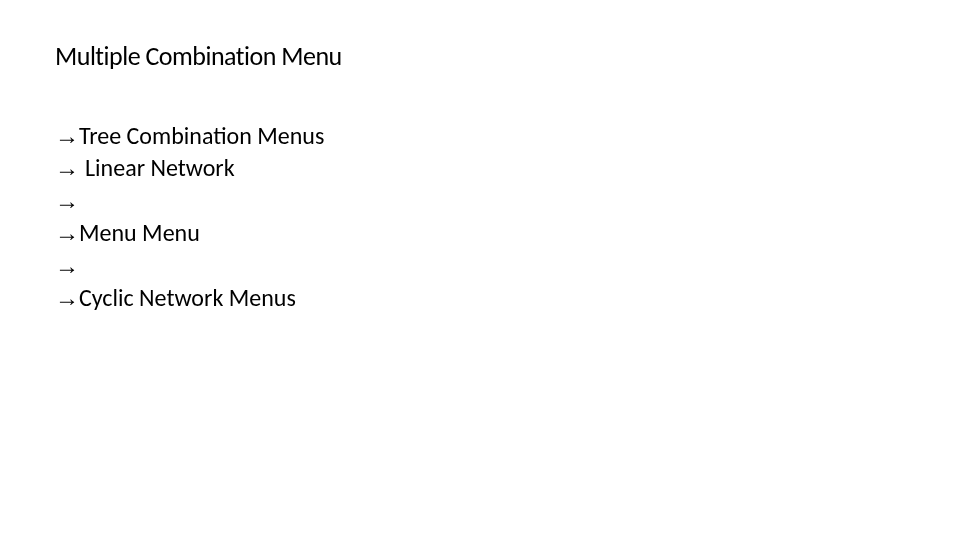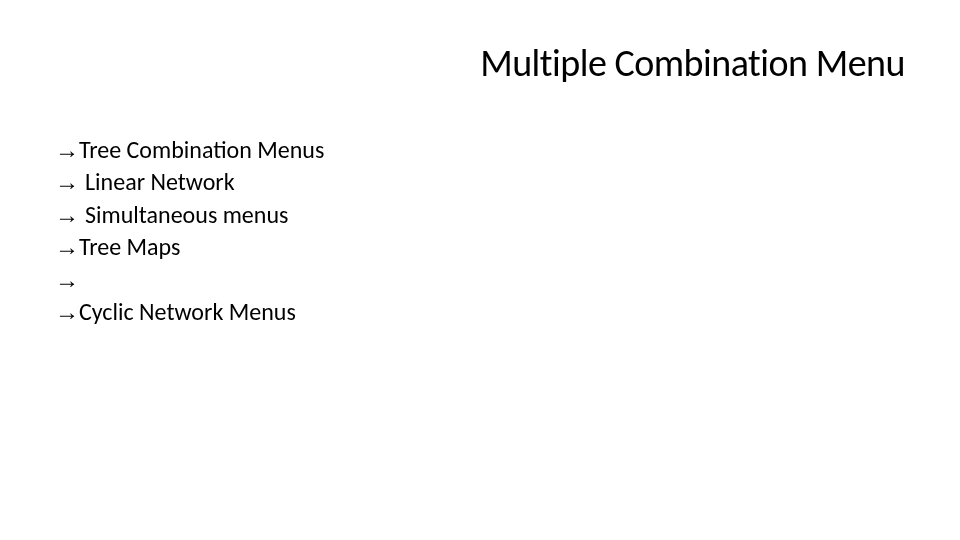--- a/index.html
+++ b/index.html
@@ -10,25 +10,24 @@
     body {
       width: 960px;
       height: 540px;
       background: #ffffff;
       font-family: Calibri, "Segoe UI", Arial, sans-serif;
       color: #000000;
       padding: 40px 55px;
       overflow: hidden;
     }
     .slide-title {
-      font-size: 38px;
+      font-size: 26px;
       font-weight: 400;
       margin-bottom: 48px;
       letter-spacing: -0.5px;
-      text-align: right;
     }
     .bullet-list {
       list-style: none;
     }
     .bullet-item {
       font-size: 24px;
       line-height: 1.35;
       font-weight: 400;
       display: flex;
       align-items: baseline;
@@ -50,25 +49,24 @@
   <li class="bullet-item">
     <span class="arrow-icon">→</span>
       <span>Tree Combination Menus</span>
   </li>
   <li class="bullet-item spaced">
     <span class="arrow-icon">→</span>
       <span>Linear Network</span>
   </li>
   <li class="bullet-item spaced">
     <span class="arrow-icon">→</span>
-      <span>Simultaneous menus</span>
   </li>
   <li class="bullet-item">
     <span class="arrow-icon">→</span>
-      <span>Tree Maps</span>
+      <span>Menu Menu</span>
   </li>
   <li class="bullet-item">
     <span class="arrow-icon">→</span>
   </li>
   <li class="bullet-item">
     <span class="arrow-icon">→</span>
       <span>Cyclic Network Menus</span>
   </li>
 </ul>
 

